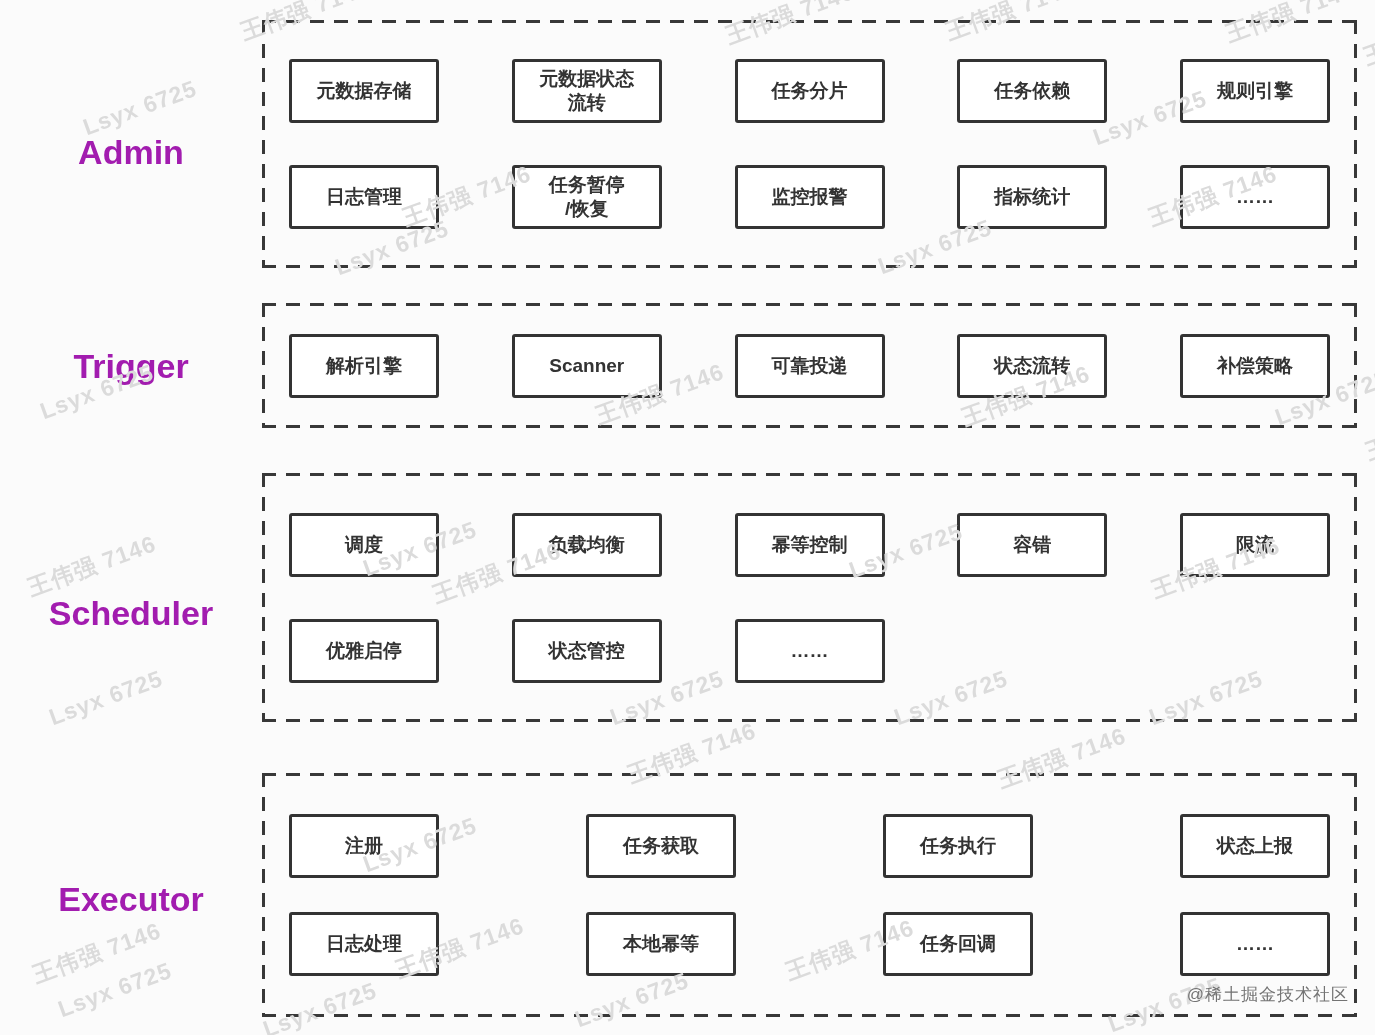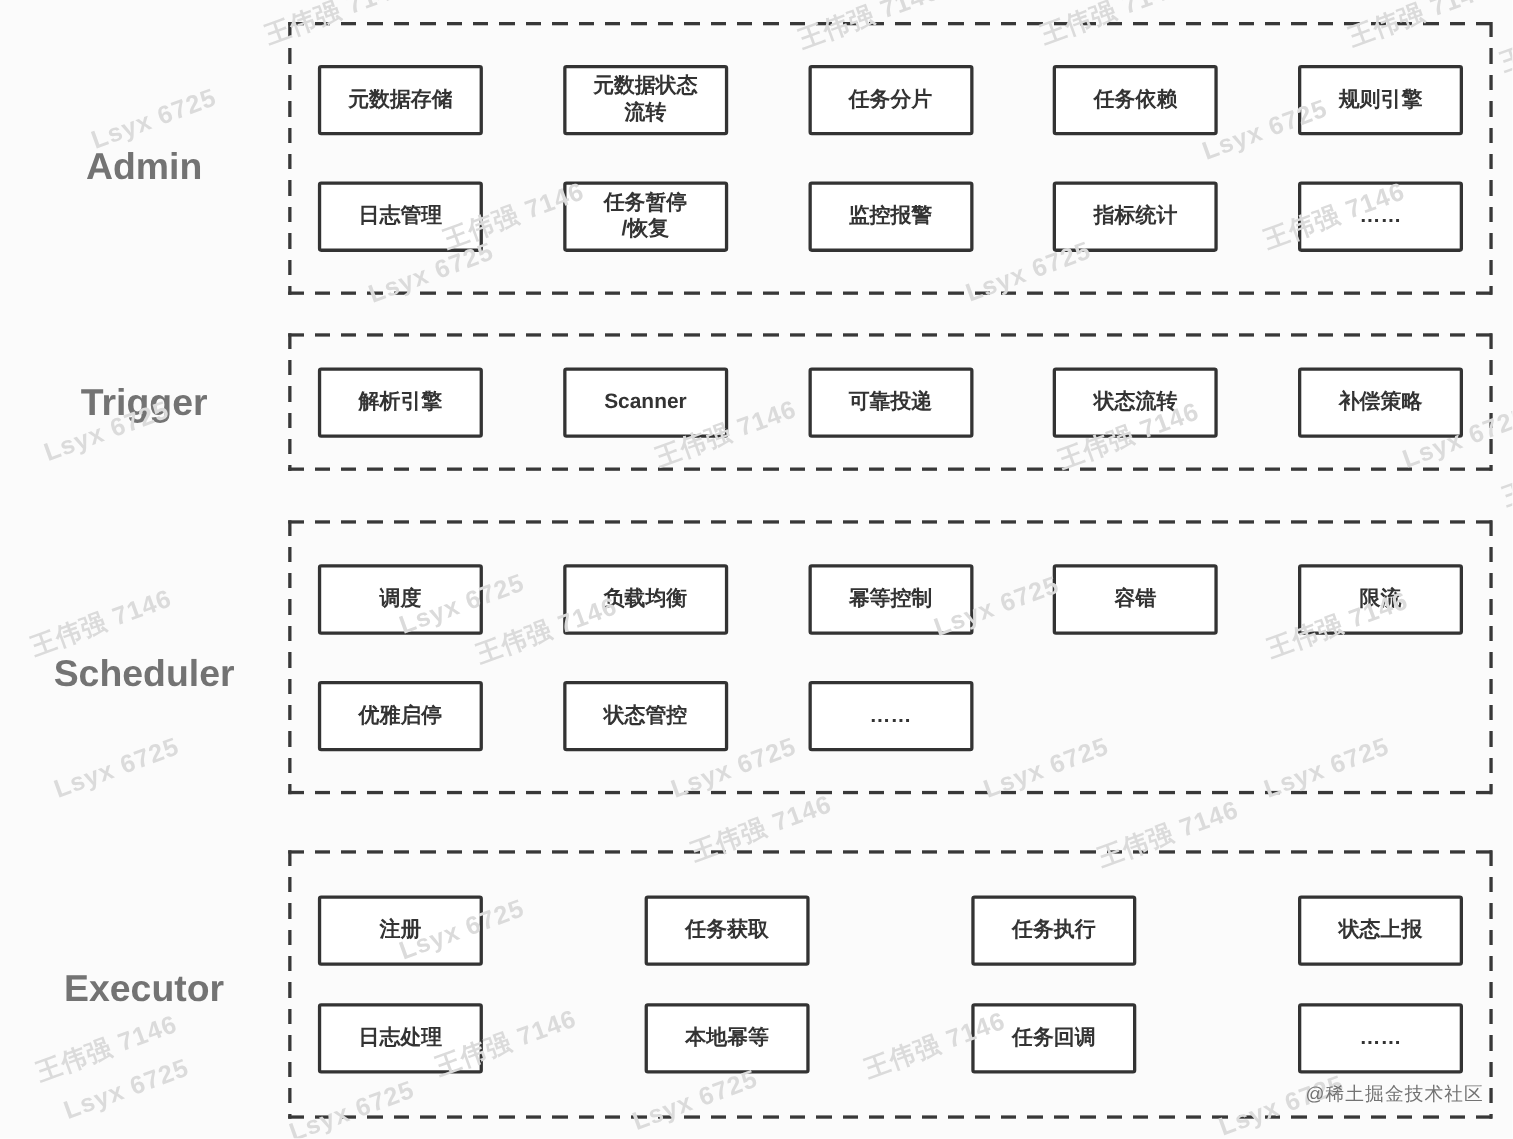--- a/index.html
+++ b/index.html
@@ -3,21 +3,21 @@
 <meta charset="utf-8">
 <style>
   html,body{margin:0;padding:0;background:#ffffff;}
   .stage{
     position:relative;width:1375px;height:1035px;background:#fbfbfb;
     overflow:hidden;font-family:"Liberation Sans","DejaVu Sans",sans-serif;
   }
   
   .section-label{
     position:absolute;left:0;width:262px;height:40px;line-height:40px;
-    text-align:center;font-size:34px;font-weight:600;color:#737373;z-index:2;
+    text-align:center;font-size:34px;font-weight:600;color:#a21caf;z-index:2;
   }
   #label-admin{top:132px;}
   #label-trigger{top:346px;}
   #label-scheduler{top:593px;}
   #label-executor{top:879px;}
   
   .panel{
     position:absolute;left:262px;width:1095px;box-sizing:border-box;z-index:1;
     background-image:
       repeating-linear-gradient(90deg,#383838 0 14px,transparent 14px 24px),

